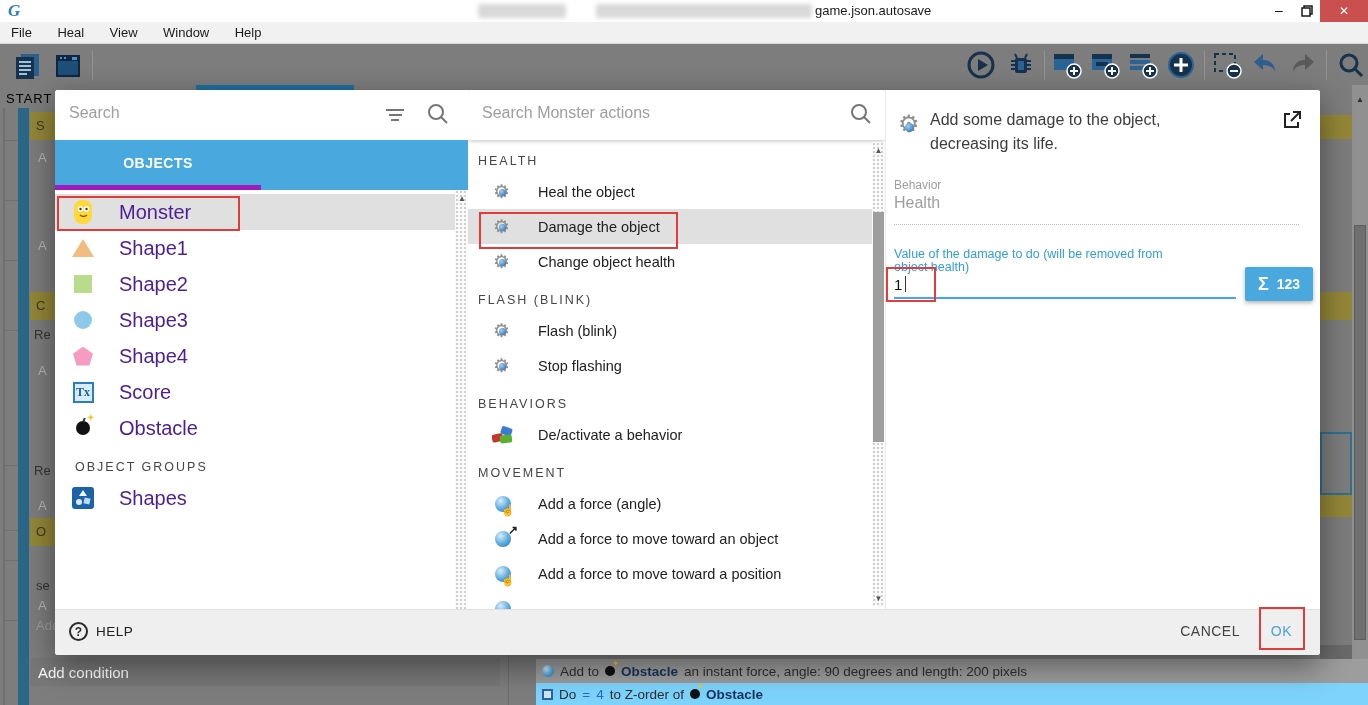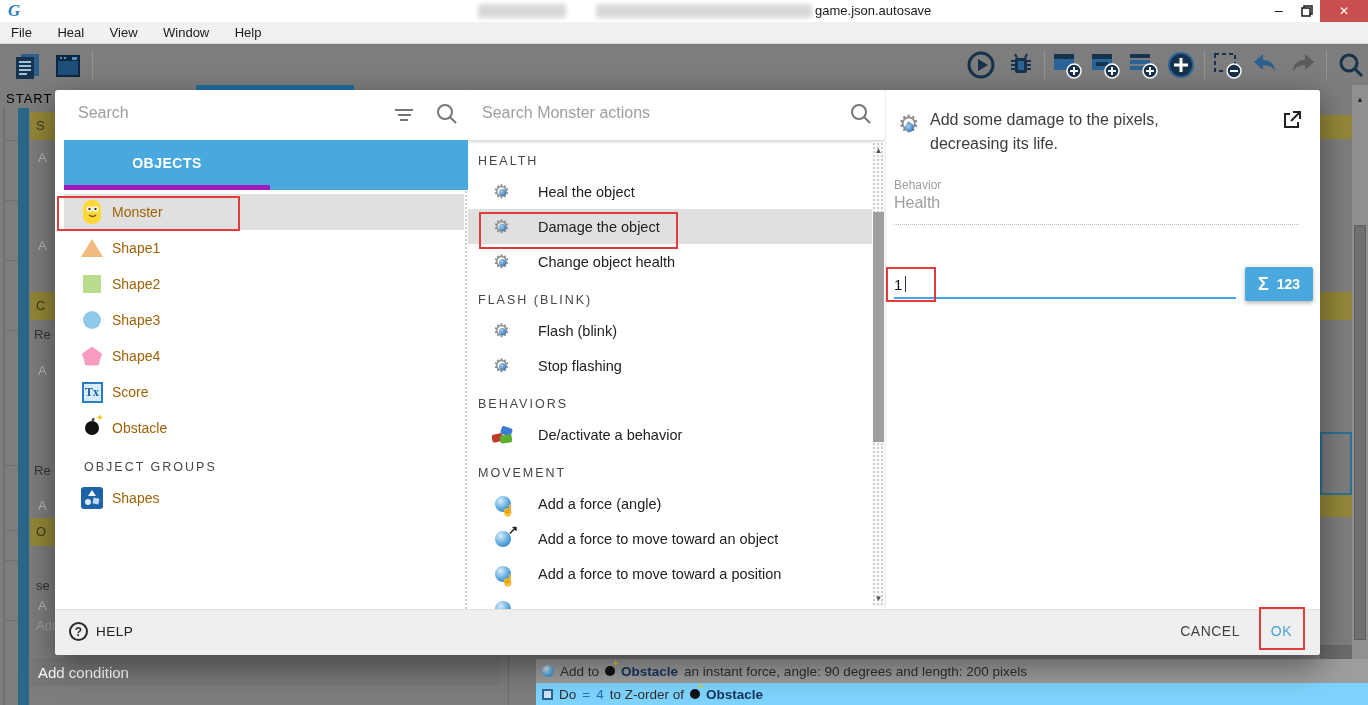--- a/index.html
+++ b/index.html
@@ -47,36 +47,36 @@
   .arow2{top:683px;height:22px;background:#7dd3fc}
   .objb{font-weight:bold;color:#16335c}
   .blueop{color:#2b6cae}
   .minibomb{width:10px;height:10px;background:#111;border-radius:50%;position:relative;display:inline-block}
   .minibomb .spark{position:absolute;right:-4px;top:-7px;font-size:8px;color:#f6c81c}
   .zicon{width:11px;height:11px;border:2px solid #2a6496;background:#cfe3f3;display:inline-block}
   .ballsm{width:12px;height:12px;border-radius:50%;display:inline-block;background:radial-gradient(circle at 35% 30%,#d9edfb,#57a7dd 55%,#2b6ea8)}
   
   .modal{left:55px;top:90px;width:1265px;height:565px;background:#fff;border-radius:3px;
          box-shadow:0 10px 32px rgba(0,0,0,.45)}
-  .panelL{position:absolute;left:9px;top:0;width:417px;height:519px;overflow:hidden}
+  .panelL{position:absolute;left:0;top:0;width:417px;height:519px;overflow:hidden}
   .searchL{position:absolute;left:0;top:0;width:412px;height:50px;background:#fff;border-radius:3px 0 0 0}
   .search-ph{position:absolute;left:12px;top:13px;border:none;outline:none;font-size:16px;color:#424242;width:300px;background:transparent}
   .search-ph::placeholder{color:#9e9e9e}
   .filter-ic{position:absolute;left:330px;top:16px;width:20px}
   .filter-ic i{display:block;height:2px;background:#757575;margin:3px auto}
   .mag{position:absolute}
   .tabbar{position:absolute;left:0;top:50px;width:417px;height:50px;background:#49a9de}
   .tab{position:absolute;top:0;width:206px;height:45px;line-height:47px;text-align:center;
        color:#fff;font-size:14px;font-weight:bold;letter-spacing:.5px}
   .tab-ind{position:absolute;left:0;top:45px;width:206px;height:5px;background:#9e1cbd}
   .objlist{position:absolute;left:0;top:100px;width:400px;padding-top:4px}
   .row{height:36px;display:flex;align-items:center}
   .rowL{padding-left:14px}
-  .rowL .icb{width:28px;display:flex;justify-content:center;margin-right:6px}
-  .rowL .lbl{font-size:14px;color:#a16207}
+  .rowL .icb{width:28px;display:flex;justify-content:center;margin-right:22px}
+  .rowL .lbl{font-size:20px;color:#4c1d95}
   .sel{background:#e0e0e0}
   .sec-hdr{height:34px;padding:14px 0 0 10px;font-size:12.5px;color:#454545;letter-spacing:2px}
   .sec-hdrL{padding-left:20px}
   .lsb{position:absolute;left:400px;top:100px;width:14px;height:419px;
        background-color:#fafafa;background-image:radial-gradient(#cfcfcf 1px,transparent 1.2px);background-size:4px 4px}
   .lsb .up{position:absolute;top:4px;left:0;width:14px;text-align:center;font-size:8px;color:#555}
   
   .panelM{position:absolute;left:413px;top:0;width:417px;height:519px;background:#fff;overflow:hidden}
   .searchM{position:absolute;left:0;top:0;width:417px;height:50px;background:#fff;border-radius:3px;
            box-shadow:0 1px 4px rgba(0,0,0,.25)}
@@ -494,30 +494,31 @@
     <div class="msb">
       <span class="up" style="top:4px">▲</span>
       <div class="msb-thumb"></div>
       <span class="dn" style="bottom:4px">▼</span>
     </div>
   </div>
 
   <div class="panelR">
     <div class="desc">
       <span class="gear" style="margin-top:6px"><span class="g" style="font-size:24px">⚙</span><span class="gd" style="left:7px;top:9px;width:9px;height:9px"></span></span>
-      <span class="txt">Add some damage to the pixels, decreasing its life.</span>
+      <span class="txt">Add some damage to the object, decreasing its life.</span>
     </div>
     <span class="extlink">
       <svg width="20" height="20">
           <path d="M8 4H3v13h13v-5" fill="none" stroke="#222" stroke-width="2"></path>
           <path d="M11 2h7v7M17.5 2.5L9 11" stroke="#222" stroke-width="2" fill="none"></path>
         </svg>
     </span>
     <span class="bh-label">Behavior</span>
     <div class="bh-value">Health</div>
+    <div class="p-label">Value of the damage to do (will be removed from object health)</div>
     <input class="p-input" value="1" style="">
     <span class="caret"></span>
     <div class="exprbtn">
       <span class="sg">Σ</span>
       <span class="nm">123</span>
     </div>
   </div>
 
   <div class="footer">
     <div class="help">

